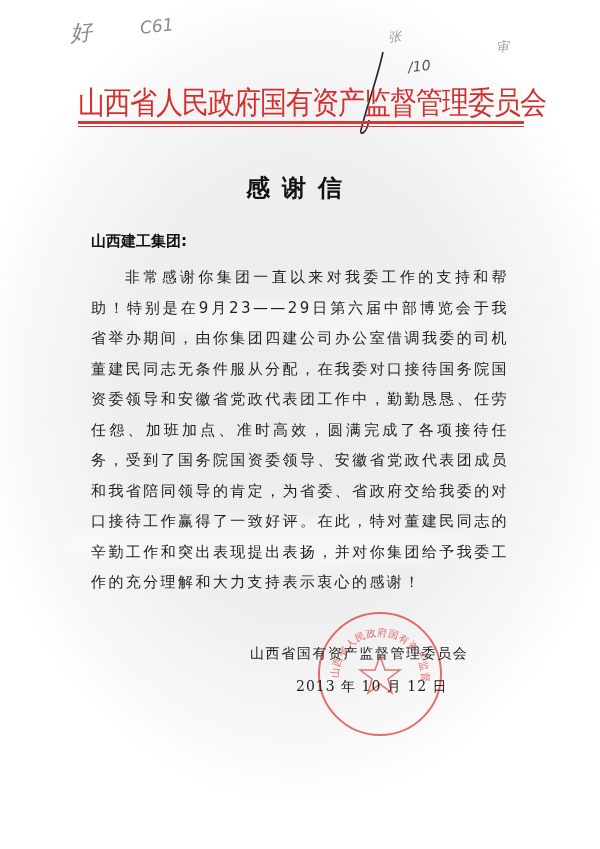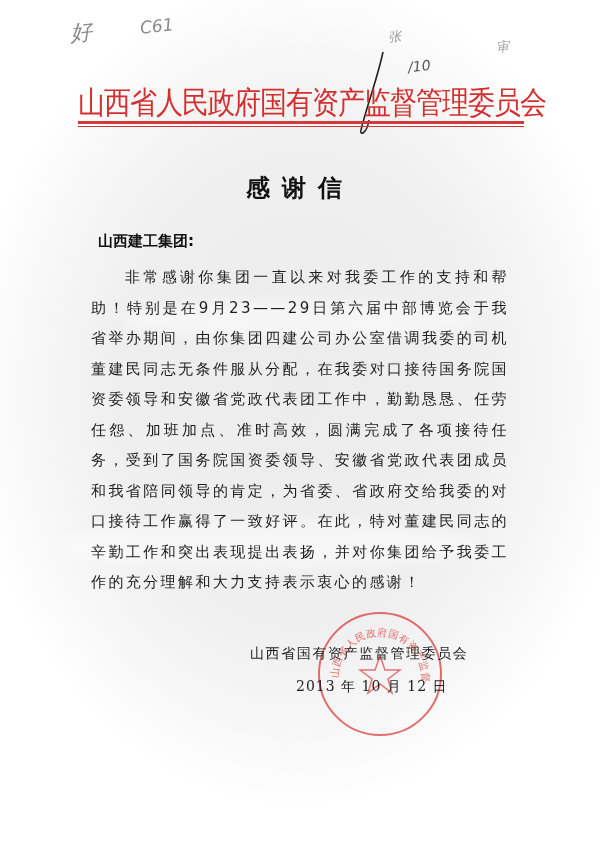--- a/index.html
+++ b/index.html
@@ -90,21 +90,20 @@
       color: #111;
     }
     .salutation {
       position: absolute;
       left: 91px;
       top: 232px;
       font-family: "DejaVu Sans", sans-serif;
       font-weight: bold;
       font-size: 15px;
       color: #111;
-      margin-left: 7px;
     }
     .body {
       position: absolute;
       left: 91px;
       top: 262px;
       width: 418px;
       font-family: "DejaVu Sans", sans-serif;
       font-size: 15px;
       line-height: 30.5px;
       letter-spacing: 2.4px;

